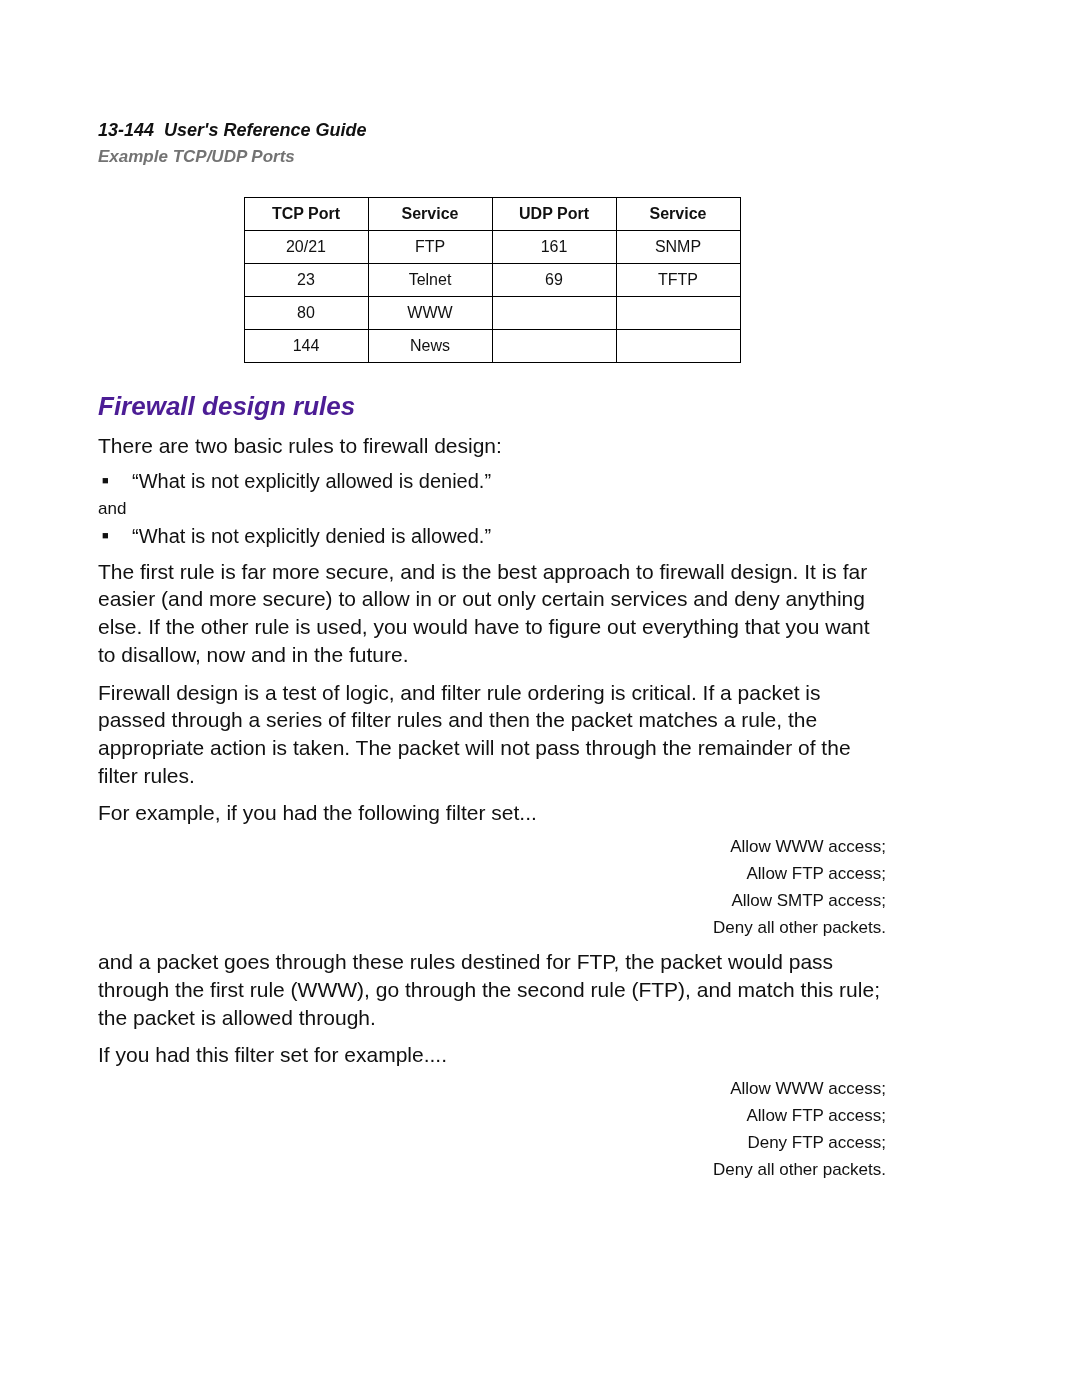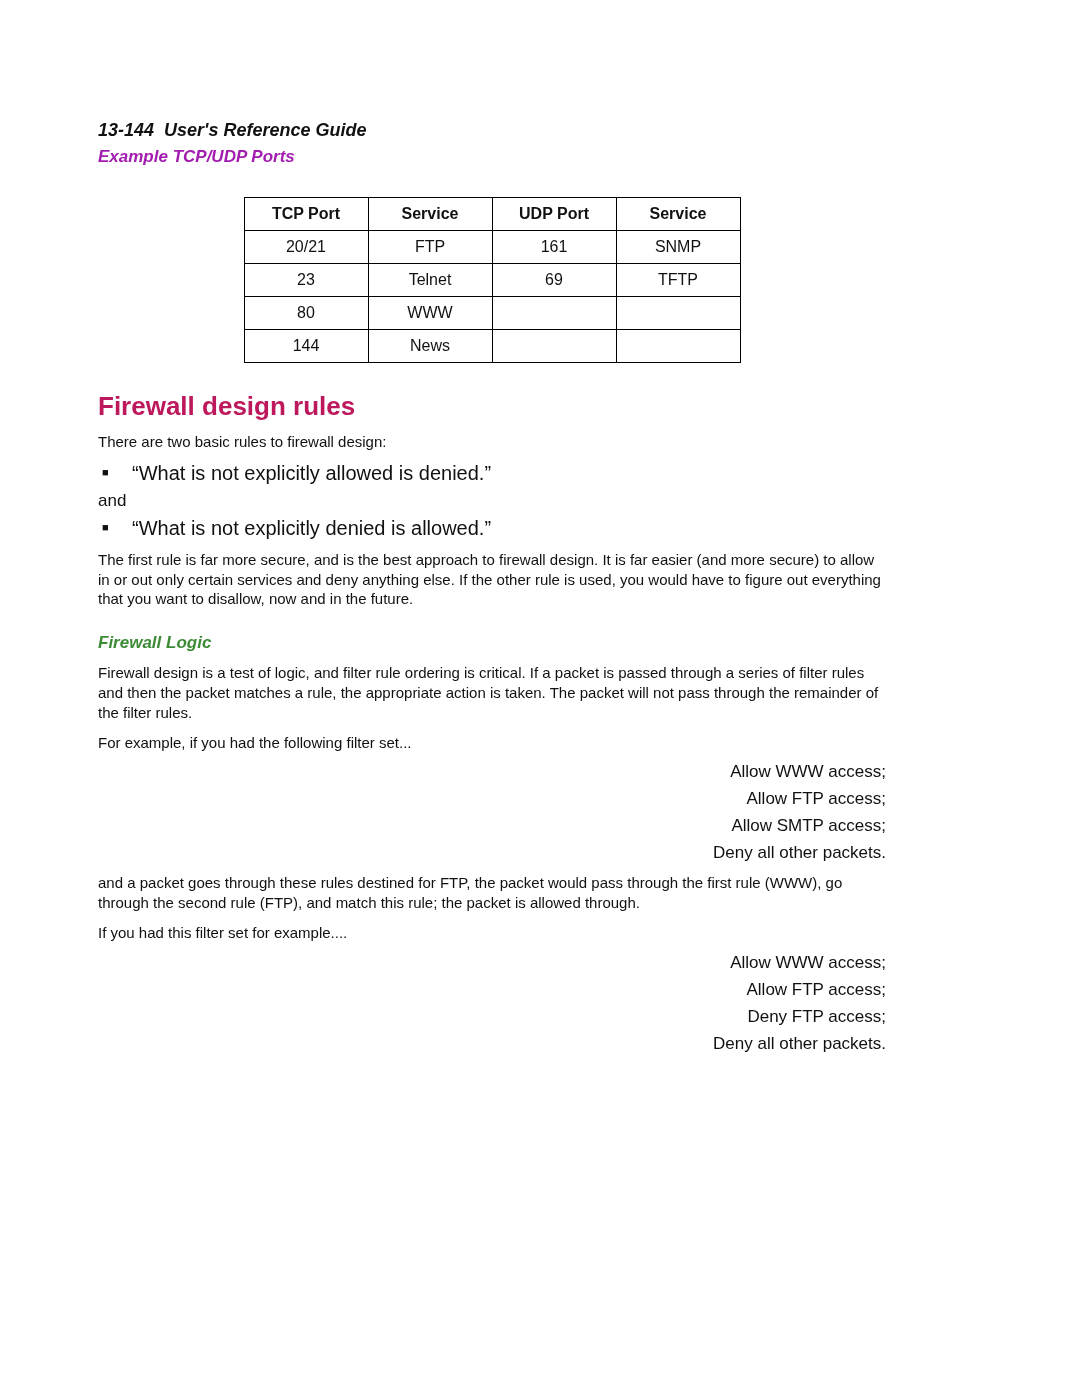--- a/index.html
+++ b/index.html
@@ -21,21 +21,21 @@
     font-style: italic;
     font-size: 18px;
     color: #111;
     margin-bottom: 6px;
   }
   .subheader-green {
     font-family: "Segoe UI", Arial, sans-serif;
     font-weight: 700;
     font-style: italic;
     font-size: 17px;
-    color: #a21caf;
+    color: #737373;
     margin-bottom: 30px;
   }
   .port-table {
     border-collapse: collapse;
     margin: 0 auto 28px auto;
   }
   .port-table th,
   .port-table td {
     border: 1px solid #000;
     padding: 7px 14px;
@@ -47,26 +47,27 @@
     font-weight: 700;
     font-family: Arial, Helvetica, sans-serif;
     text-align: center;
   }
   .port-table td {
     font-family: Arial, Helvetica, sans-serif;
   }
   h2.section-title {
     font-family: "Segoe UI", Arial, sans-serif;
     font-weight: 600;
+    font-style: italic;
     font-size: 26px;
-    color: #be185d;
+    color: #4c1d95;
     margin: 22px 0 10px 0;
   }
   .body-text {
-    font-size: 15px;
+    font-size: 21px;
     line-height: 1.32;
     margin: 10px 0;
     font-family: Arial, Helvetica, sans-serif;
   }
   .and-text {
     font-size: 17px;
     margin: 6px 0;
   }
   ul.rules {
     list-style: none;
@@ -159,21 +160,20 @@
   <ul class="rules">
     <li>“What is not explicitly allowed is denied.”</li>
   </ul>
   <div class="and-text">and</div>
   <ul class="rules">
     <li>“What is not explicitly denied is allowed.”</li>
   </ul>
 
   <div class="body-text">The first rule is far more secure, and is the best approach to firewall design. It is far easier (and more secure) to allow in or out only certain services and deny anything else. If the other rule is used, you would have to figure out everything that you want to disallow, now and in the future.</div>
 
-  <div class="firewall-logic">Firewall Logic</div>
 
   <div class="body-text">Firewall design is a test of logic, and filter rule ordering is critical. If a packet is passed through a series of filter rules and then the packet matches a rule, the appropriate action is taken. The packet will not pass through the remainder of the filter rules.</div>
 
   <div class="body-text">For example, if you had the following filter set...</div>
 
   <div class="indent-list">
     <div>Allow WWW access;</div>
     <div>Allow FTP access;</div>
     <div>Allow SMTP access;</div>
     <div>Deny all other packets.</div>

